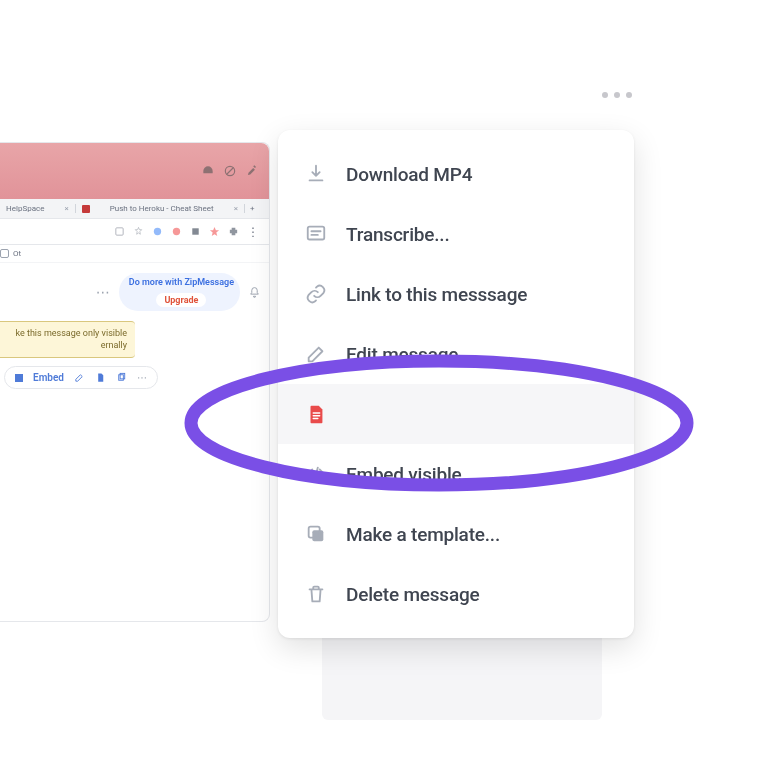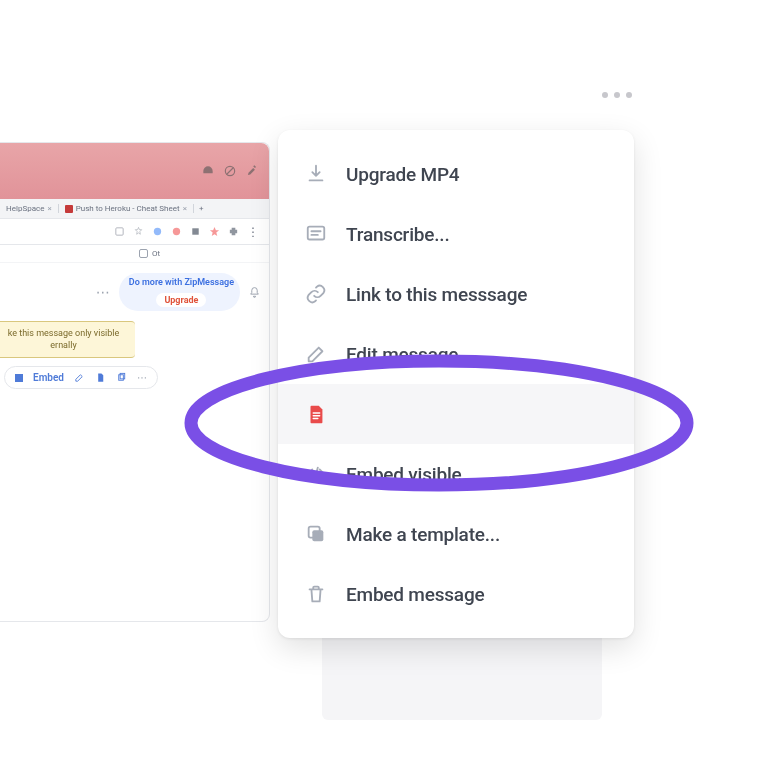--- a/index.html
+++ b/index.html
@@ -63,21 +63,21 @@
       align-items: center;
       font-size: 8px;
       color: #6b7280;
       border-bottom: 1px solid #e5e7eb;
     }
     .bg-tab1 {
       padding: 0 6px;
       border-right: 1px solid #d1d5db;
       display: flex;
       align-items: flex-end;
-      gap: 3px;
+      gap: 20px;
     }
     .bg-tabs .x { font-size: 8px; color: #9ca3af; }
     .bg-toolbar2 {
       height: 26px;
       display: flex;
       justify-content: flex-end;
       align-items: center;
       gap: 8px;
       padding-right: 10px;
       font-size: 10px;
@@ -85,28 +85,27 @@
       border-bottom: 1px solid #e5e7eb;
       position: relative;
     }
     .bg-toolbar2 .ticon {
       width: 11px; height: 11px;
       opacity: 0.55;
     }
     .bg-otherrow {
       height: 18px;
       display: flex;
-      justify-content: center;
+      justify-content: flex-start;
       align-items: center;
       padding-right: 8px;
       font-size: 8px;
       color: #6b7280;
       border-bottom: 1px solid #f3f4f6;
       gap: 4px;
-      padding-left: 38px;
     }
     .bg-otherrow .sq {
       width: 9px; height: 9px;
       border: 1px solid #9ca3af;
       border-radius: 2px;
     }
     .bg-zip-row {
       height: 58px;
       display: flex;
       align-items: center;
@@ -142,21 +141,21 @@
     .bg-yellow {
       margin: 0;
       background: #fdf6d8;
       border: 1px solid #d9c77e;
       border-left: none;
       border-right: none;
       font-size: 9px;
       color: #7a6a2b;
       padding: 6px 8px 6px 0;
       line-height: 1.3;
-      text-align: center;
+      text-align: right;
       border-radius: 0 4px 4px 0;
       width: 135px;
     }
 
     .bg-finish-row {
       margin-top: 8px;
       display: inline-flex;
       align-items: center;
       gap: 10px;
       border: 1px solid #e5e7eb;
@@ -360,21 +359,21 @@
 </div>
 
 <div class="menu">
 
   <div class="menu-item">
     <span class="micon">
       <svg viewBox="0 0 24 24" width="22" height="22">
           <path d="M12 3v11m0 0l-4-4m4 4l4-4M5 19h14" fill="none" stroke="currentColor" stroke-width="2" stroke-linecap="round"></path>
         </svg>
     </span>
-    <span>Upgrade MP4</span>
+    <span>Download MP4</span>
   </div>
 
   <div class="menu-item">
     <span class="micon">
       <svg viewBox="0 0 24 24" width="22" height="22">
           <rect x="3" y="4" width="18" height="14" rx="2" fill="none" stroke="currentColor" stroke-width="2"></rect>
           <path d="M7 9h10M7 13h7" stroke="currentColor" stroke-width="2" stroke-linecap="round"></path>
         </svg>
     </span>
     <span>Transcribe...</span>
@@ -425,20 +424,20 @@
     </span>
     <span>Make a template...</span>
   </div>
 
   <div class="menu-item">
     <span class="micon">
       <svg viewBox="0 0 24 24" width="22" height="22">
           <path d="M5 7h14M10 4h4a1 1 0 011 1v2H9V5a1 1 0 011-1zM7 7l1 13h8l1-13" fill="none" stroke="currentColor" stroke-width="2" stroke-linecap="round" stroke-linejoin="round"></path>
         </svg>
     </span>
-    <span>Embed message</span>
+    <span>Delete message</span>
   </div>
 
 </div>
 
 <svg class="ellipse" viewBox="0 0 514 146">
   <ellipse cx="257" cy="73" rx="248" ry="62" fill="none" stroke="#7a4fe6" stroke-width="13"></ellipse>
 </svg>
 
 </body></html>

